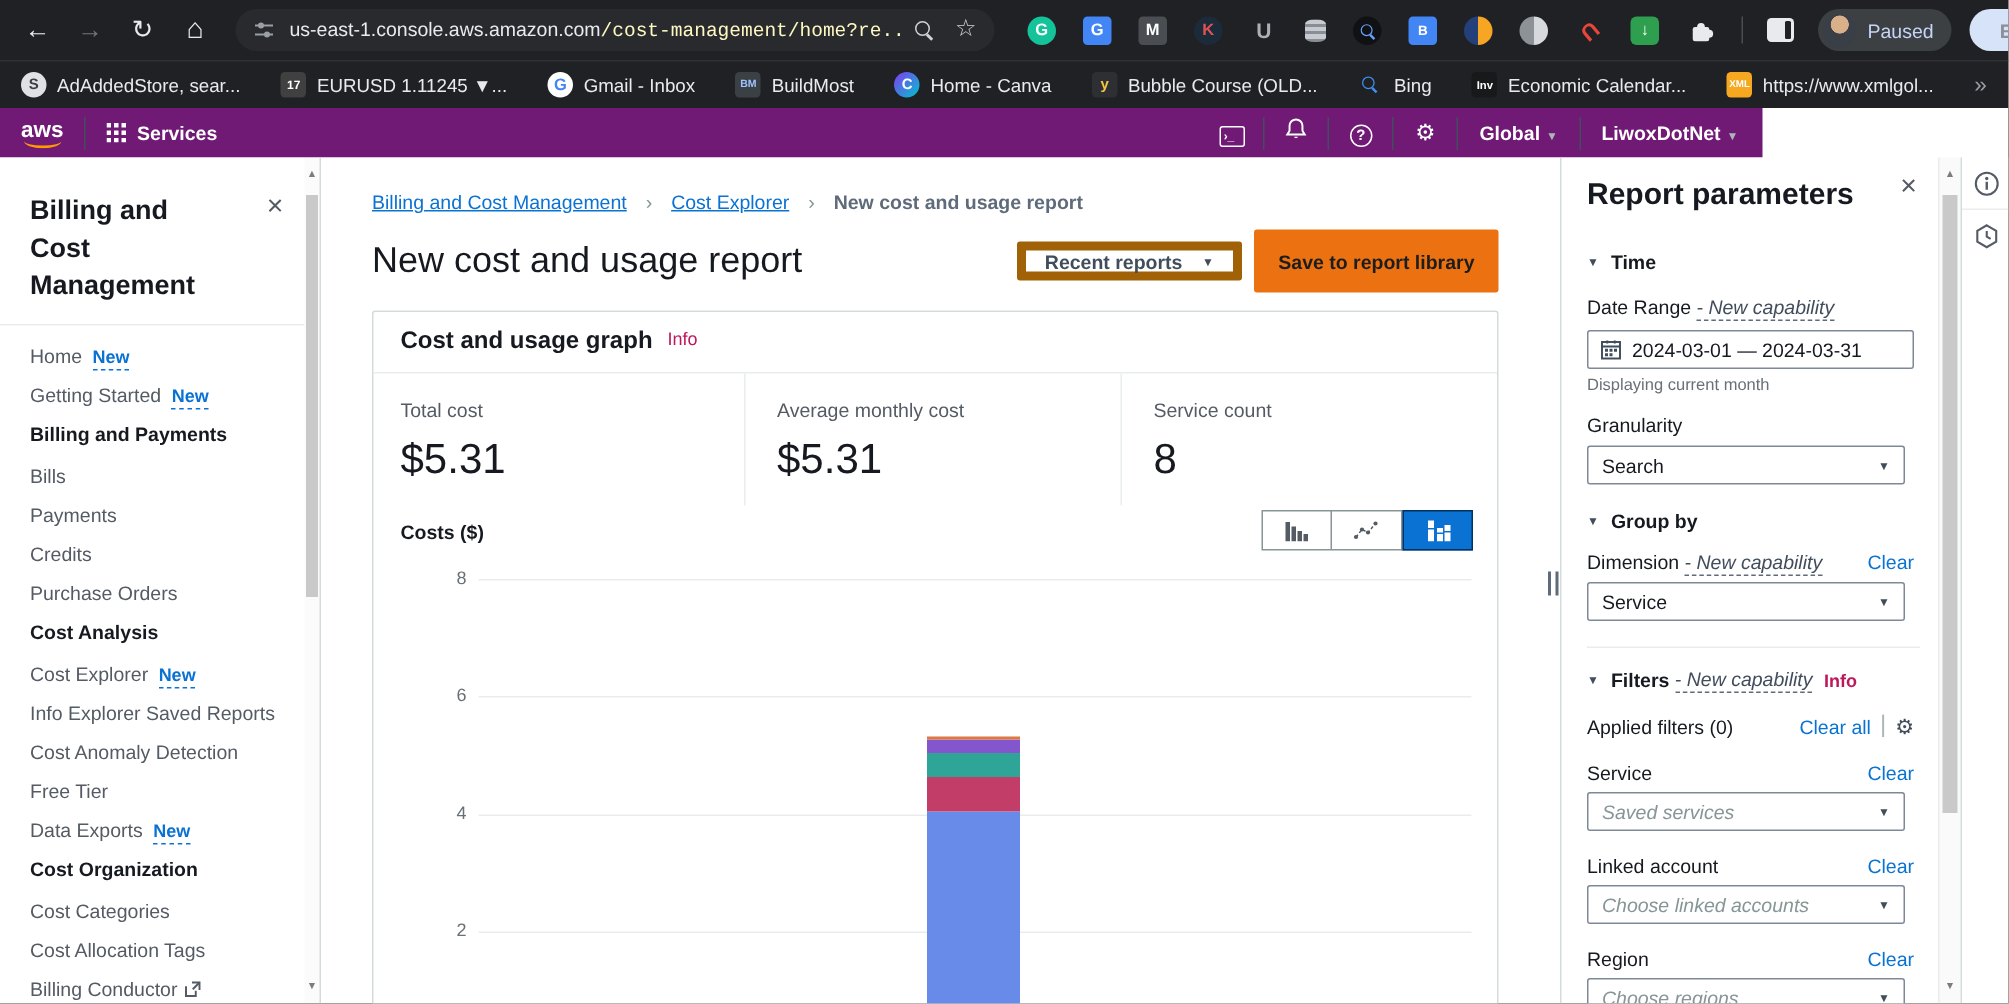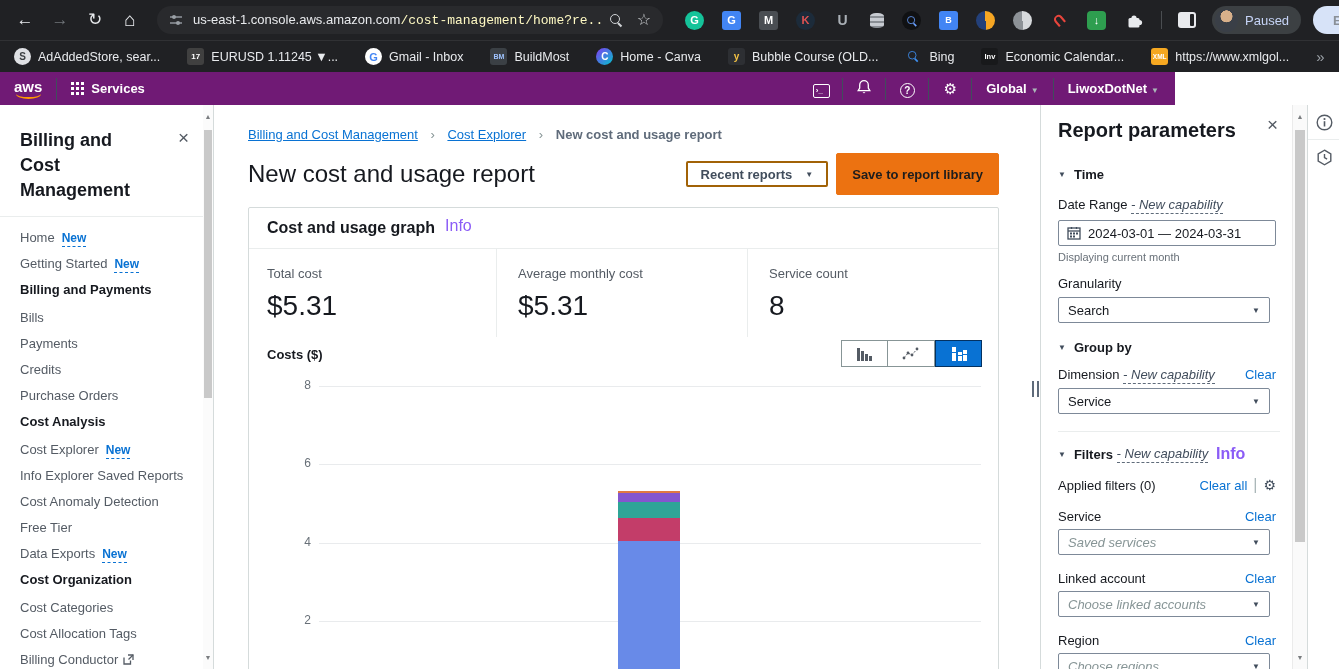--- a/index.html
+++ b/index.html
@@ -92,27 +92,27 @@
   .sb-thumb { position:absolute; left:1px; width:8px; background:#c9c9c9; }
 
   
   .main { position:absolute; left:214px; top:0; width:826px; height:100%; background:#fff; }
   .breadcrumb { position:absolute; left:34px; top:22px; font-size:13px; color:#5f6b7a; }
   .breadcrumb a { color:#0972d3; text-decoration:underline; cursor:default; }
   .crumb-sep { color:#879596; margin:0 9px; }
   .crumb-current { font-weight:700; color:#5f6b7a; }
   .title-row { position:absolute; left:34px; right:41px; top:54px; height:30px; display:flex; align-items:center; }
   .page-title { font-size:24px; font-weight:400; color:#16191f; }
-  .btn-secondary { margin-left:auto; height:26px; background:#fff; border:2px solid #a16207; border-radius:2px; font-size:13px; font-weight:700; color:#414d5c; padding:0 13px; display:flex; align-items:center; gap:9px; cursor:default; }
+  .btn-secondary { margin-left:auto; height:26px; background:#fff; border:6px solid #a16207; border-radius:2px; font-size:13px; font-weight:700; color:#414d5c; padding:0 13px; display:flex; align-items:center; gap:9px; cursor:default; }
   .btn-primary { margin-left:8px; height:42px; background:#ec7211; border:1px solid #ec7211; border-radius:2px; font-size:13px; font-weight:700; color:#1d1d1d; padding:0 15px; display:flex; align-items:center; cursor:default; }
 
   .panel { position:absolute; left:34px; top:102px; width:751px; height:610px; background:#fff; border:1px solid #d5dbdb; border-radius:2px; }
   .panel-header { height:41px; border-bottom:1px solid #eaeded; display:flex; align-items:center; padding:0 18px; }
   .panel-title { font-size:16px; font-weight:700; color:#16191f; }
-  .info-link { font-size:16px; color:#8b5cf6; margin-left:10px; position:relative; top:-2px; cursor:default; }
+  .info-link { font-size:12px; color:#be185d; margin-left:10px; position:relative; top:-2px; cursor:default; }
   .metrics { display:flex; height:88px; }
   .metric { flex:1; padding:17px 0 0 18px; }
   .metric + .metric { border-left:1px solid #eaeded; padding-left:21px; }
   .metric-label { font-size:13px; color:#545b64; }
   .metric-value { font-size:28px; color:#16191f; margin-top:9px; }
   .chart-axis-title { position:absolute; left:18px; top:139px; font-size:13px; font-weight:700; color:#16191f; }
   .toggle-group { position:absolute; right:16px; top:132px; display:flex; }
   .toggle { width:47px; height:27px; border:1px solid #879596; background:#fff; display:flex; align-items:center; justify-content:center; cursor:default; }
   .toggle + .toggle { border-left-width:0; }
   .toggle.selected { background:#0972d3; border:1px solid #033160; }

